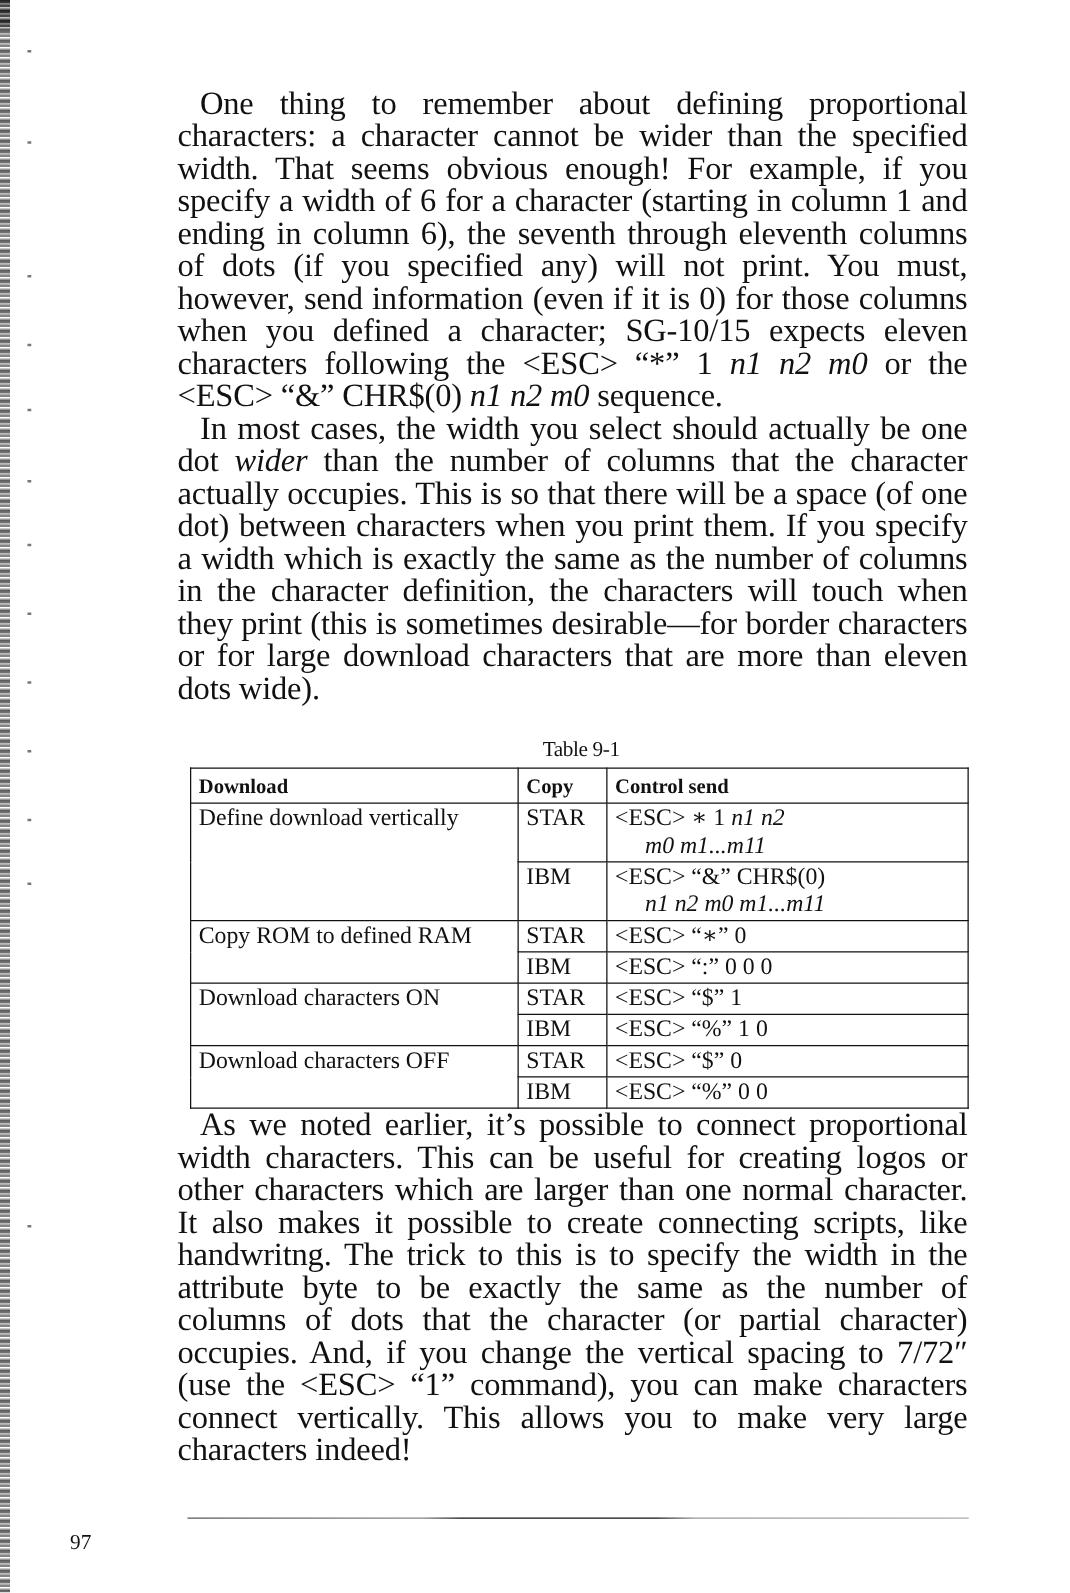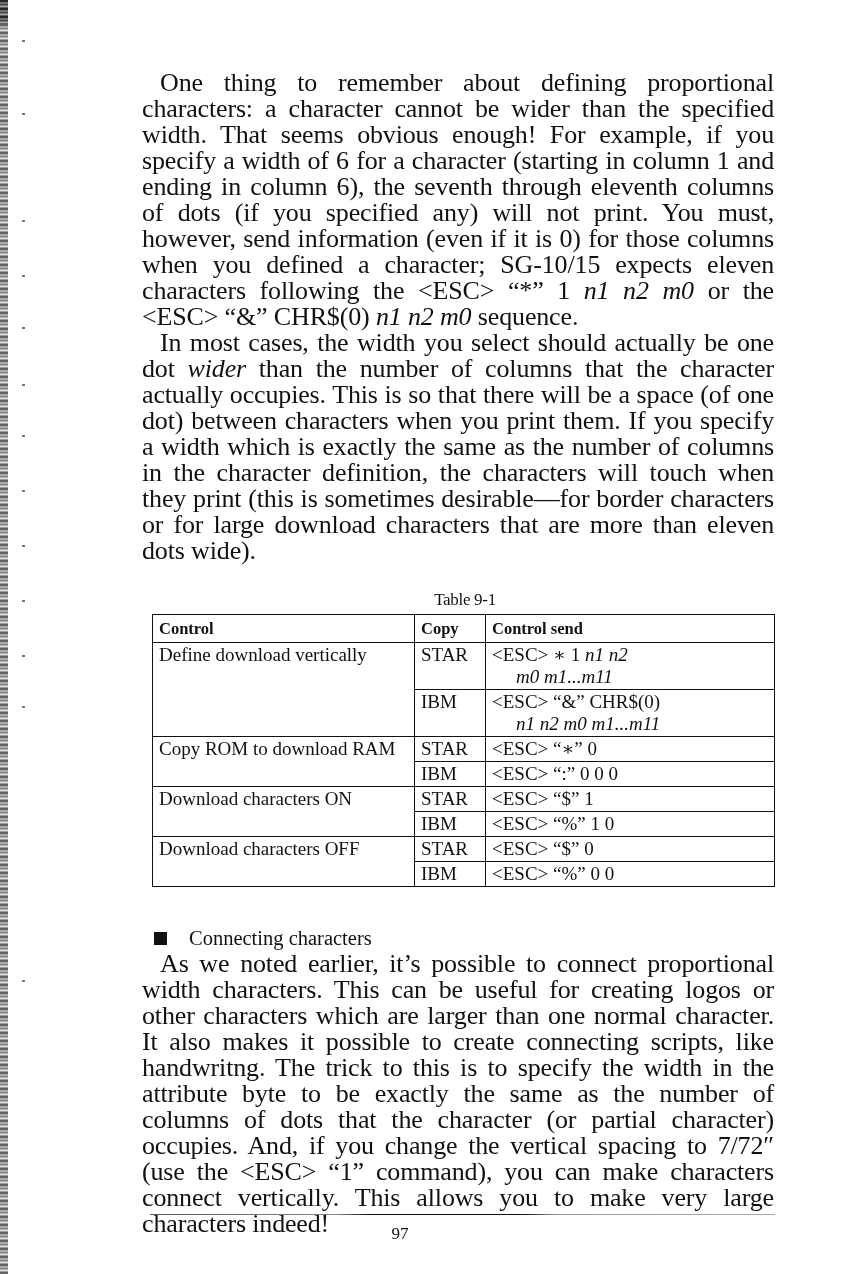--- a/index.html
+++ b/index.html
@@ -36,21 +36,21 @@
   .code-line2 { display: block; padding-left: 24px; font-style: italic; }
   .section-head {
     margin-top: 38px; font-size: 20.5px; line-height: 26px; display: flex; align-items: center;
   }
   .bullet-square { display: inline-block; width: 13px; height: 13px; background: #111; margin-left: 12px; margin-right: 22px; }
   .footer-rule {
     position: absolute; left: 150px; top: 1214px; width: 625px; height: 1px;
     background: linear-gradient(90deg, #555 0%, #888 30%, #111 35%, #111 60%, #999 65%, #aaa 100%);
   }
   .page-number {
-    position: absolute; left: 0; width: 744px; top: 1224px; text-align: center; font-size: 17px;
+    position: absolute; left: 0; width: 744px; top: 1224px; text-align: left; font-size: 17px;
     padding-left: 56px; box-sizing: border-box;
   }
 </style>
 </head>
 <body>
 
 <div class="scan-edge-top"></div>
 <div class="scan-edge"></div>
 <div class="speck" style="left:22px;top:40px"></div>
 <div class="speck" style="left:22px;top:113px"></div>
@@ -77,37 +77,37 @@
   </div>
 
   <table class="cmd">
     <colgroup>
         <col class="c1">
         <col class="c2">
         <col>
       </colgroup>
     <tbody>
         <tr>
-      <th>Control</th>
+      <th>Download</th>
       <th>Copy</th>
       <th>Control send</th>
     </tr>
 
     <tr>
       <td rowspan="2">Define download vertically</td>
       <td>STAR</td>
       <td><span>&lt;ESC&gt; ∗ 1 </span><i>n1 n2</i><span class="code-line2">m0 m1...m11</span></td>
     </tr>
     <tr>
       <td>IBM</td>
       <td><span>&lt;ESC&gt; “&amp;” CHR$(0)</span><span class="code-line2">n1 n2 m0 m1...m11</span></td>
     </tr>
 
     <tr>
-      <td rowspan="2">Copy ROM to download RAM</td>
+      <td rowspan="2">Copy ROM to defined RAM</td>
       <td>STAR</td>
       <td>&lt;ESC&gt; “∗” 0</td>
     </tr>
     <tr>
       <td>IBM</td>
       <td>&lt;ESC&gt; “:” 0 0 0</td>
     </tr>
 
     <tr>
       <td rowspan="2">Download characters ON</td>
@@ -124,21 +124,17 @@
       <td>STAR</td>
       <td>&lt;ESC&gt; “$” 0</td>
     </tr>
     <tr>
       <td>IBM</td>
       <td>&lt;ESC&gt; “%” 0 0</td>
     </tr>
   </tbody>
     </table>
 
-  <div class="section-head">
-    <span class="bullet-square"></span>
-    <span>Connecting characters</span>
-  </div>
   <p class="para">As we noted earlier, it’s possible to connect proportional width characters. This can be useful for creating logos or other characters which are larger than one normal character. It also makes it possible to create connecting scripts, like handwritng. The trick to this is to specify the width in the attribute byte to be exactly the same as the number of columns of dots that the character (or partial character) occupies. And, if you change the vertical spacing to 7/72″ (use the &lt;ESC&gt; “1” command), you can make characters connect vertically. This allows you to make very large characters indeed!</p>
 </div>
 
 <div class="footer-rule"></div>
 <div class="page-number">97</div>
 
 </body></html>

